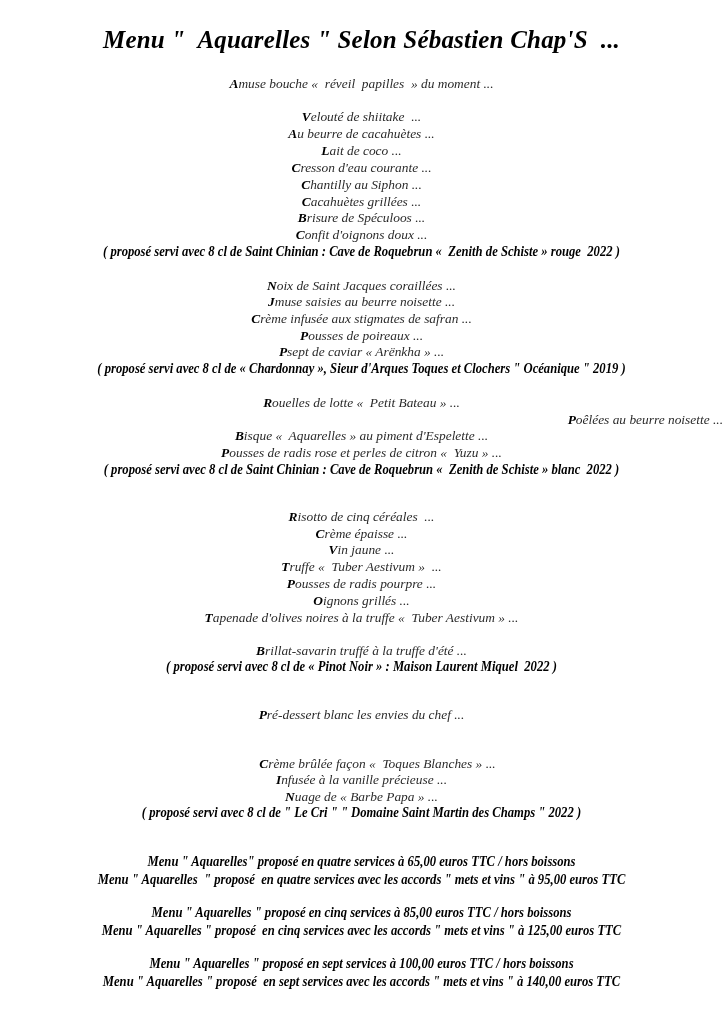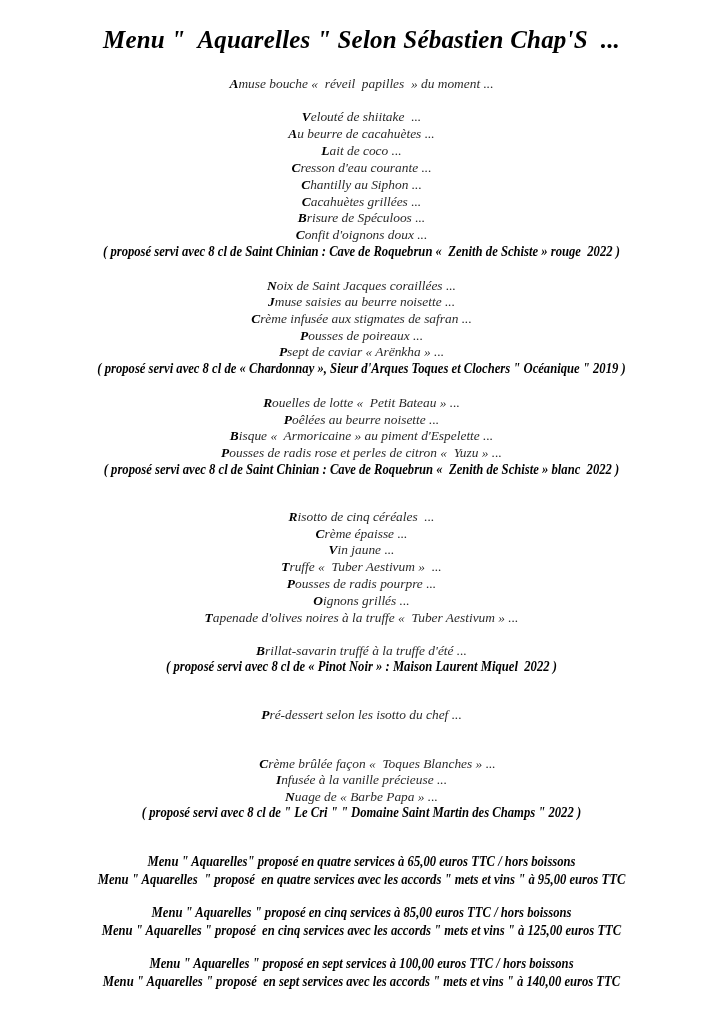--- a/index.html
+++ b/index.html
@@ -29,37 +29,37 @@
 <div class="line wine" style="top:244px;">( proposé servi avec 8 cl de Saint Chinian : Cave de Roquebrun «  Zenith de Schiste » rouge  2022 )</div>
 
 <div class="line dish" style="top:278px;"><span class="init">N</span><span>oix de Saint Jacques coraillées ...</span></div>
 <div class="line dish" style="top:294px;"><span class="init">J</span><span>muse saisies au beurre noisette ...</span></div>
 <div class="line dish" style="top:311px;"><span class="init">C</span><span>rème infusée aux stigmates de safran ...</span></div>
 <div class="line dish" style="top:328px;"><span class="init">P</span><span>ousses de poireaux ...</span></div>
 <div class="line dish" style="top:344px;"><span class="init">P</span><span>sept de caviar « Arënkha » ...</span></div>
 <div class="line wine" style="top:361px;">( proposé servi avec 8 cl de « Chardonnay », Sieur d'Arques Toques et Clochers " Océanique " 2019 )</div>
 
 <div class="line dish" style="top:395px;"><span class="init">R</span><span>ouelles de lotte «  Petit Bateau » ...</span></div>
-<div class="line dish" style="top:412px;"><span class="init">P</span><span>oêlées au beurre noisette ...</span></div>
-<div class="line dish" style="top:428px;"><span class="init">B</span><span>isque «  Armoricaine » au piment d'Espelette ...</span></div>
+<div class="line dish" style="top:412px;text-align:right;"><span class="init">P</span><span>oêlées au beurre noisette ...</span></div>
+<div class="line dish" style="top:428px;"><span class="init">B</span><span>isque «  Aquarelles » au piment d'Espelette ...</span></div>
 <div class="line dish" style="top:445px;"><span class="init">P</span><span>ousses de radis rose et perles de citron «  Yuzu » ...</span></div>
 <div class="line wine" style="top:462px;">( proposé servi avec 8 cl de Saint Chinian : Cave de Roquebrun «  Zenith de Schiste » blanc  2022 )</div>
 
 <div class="line dish" style="top:509px;"><span class="init">R</span><span>isotto de cinq céréales  ...</span></div>
 <div class="line dish" style="top:526px;"><span class="init">C</span><span>rème épaisse ...</span></div>
 <div class="line dish" style="top:542px;"><span class="init">V</span><span>in jaune ...</span></div>
 <div class="line dish" style="top:559px;"><span class="init">T</span><span>ruffe «  Tuber Aestivum »  ...</span></div>
 <div class="line dish" style="top:576px;"><span class="init">P</span><span>ousses de radis pourpre ...</span></div>
 <div class="line dish" style="top:593px;"><span class="init">O</span><span>ignons grillés ...</span></div>
 <div class="line dish" style="top:610px;"><span class="init">T</span><span>apenade d'olives noires à la truffe «  Tuber Aestivum » ...</span></div>
 
 <div class="line dish" style="top:643px;"><span class="init">B</span><span>rillat-savarin truffé à la truffe d'été ...</span></div>
 <div class="line wine" style="top:659px;">( proposé servi avec 8 cl de « Pinot Noir » : Maison Laurent Miquel  2022 )</div>
 
-<div class="line dish" style="top:707px;"><span class="init">P</span><span>ré-dessert selon les isotto du chef ...</span></div>
+<div class="line dish" style="top:707px;"><span class="init">P</span><span>ré-dessert blanc les envies du chef ...</span></div>
 
 <div class="line dish" style="top:756px;padding-left:16px;"><span class="init">C</span><span>rème brûlée façon «  Toques Blanches » ...</span></div>
 <div class="line dish" style="top:772px;"><span class="init">I</span><span>nfusée à la vanille précieuse ...</span></div>
 <div class="line dish" style="top:789px;"><span class="init">N</span><span>uage de « Barbe Papa » ...</span></div>
 <div class="line wine" style="top:805px;">( proposé servi avec 8 cl de " Le Cri " " Domaine Saint Martin des Champs " 2022 )</div>
 
 <div class="line price" style="top:854px;">Menu " Aquarelles" proposé en quatre services à 65,00 euros TTC / hors boissons</div>
 <div class="line price" style="top:872px;">Menu " Aquarelles  " proposé  en quatre services avec les accords " mets et vins " à 95,00 euros TTC</div>
 <div class="line price" style="top:905px;">Menu " Aquarelles " proposé en cinq services à 85,00 euros TTC / hors boissons</div>
 <div class="line price" style="top:923px;">Menu " Aquarelles " proposé  en cinq services avec les accords " mets et vins " à 125,00 euros TTC</div>

